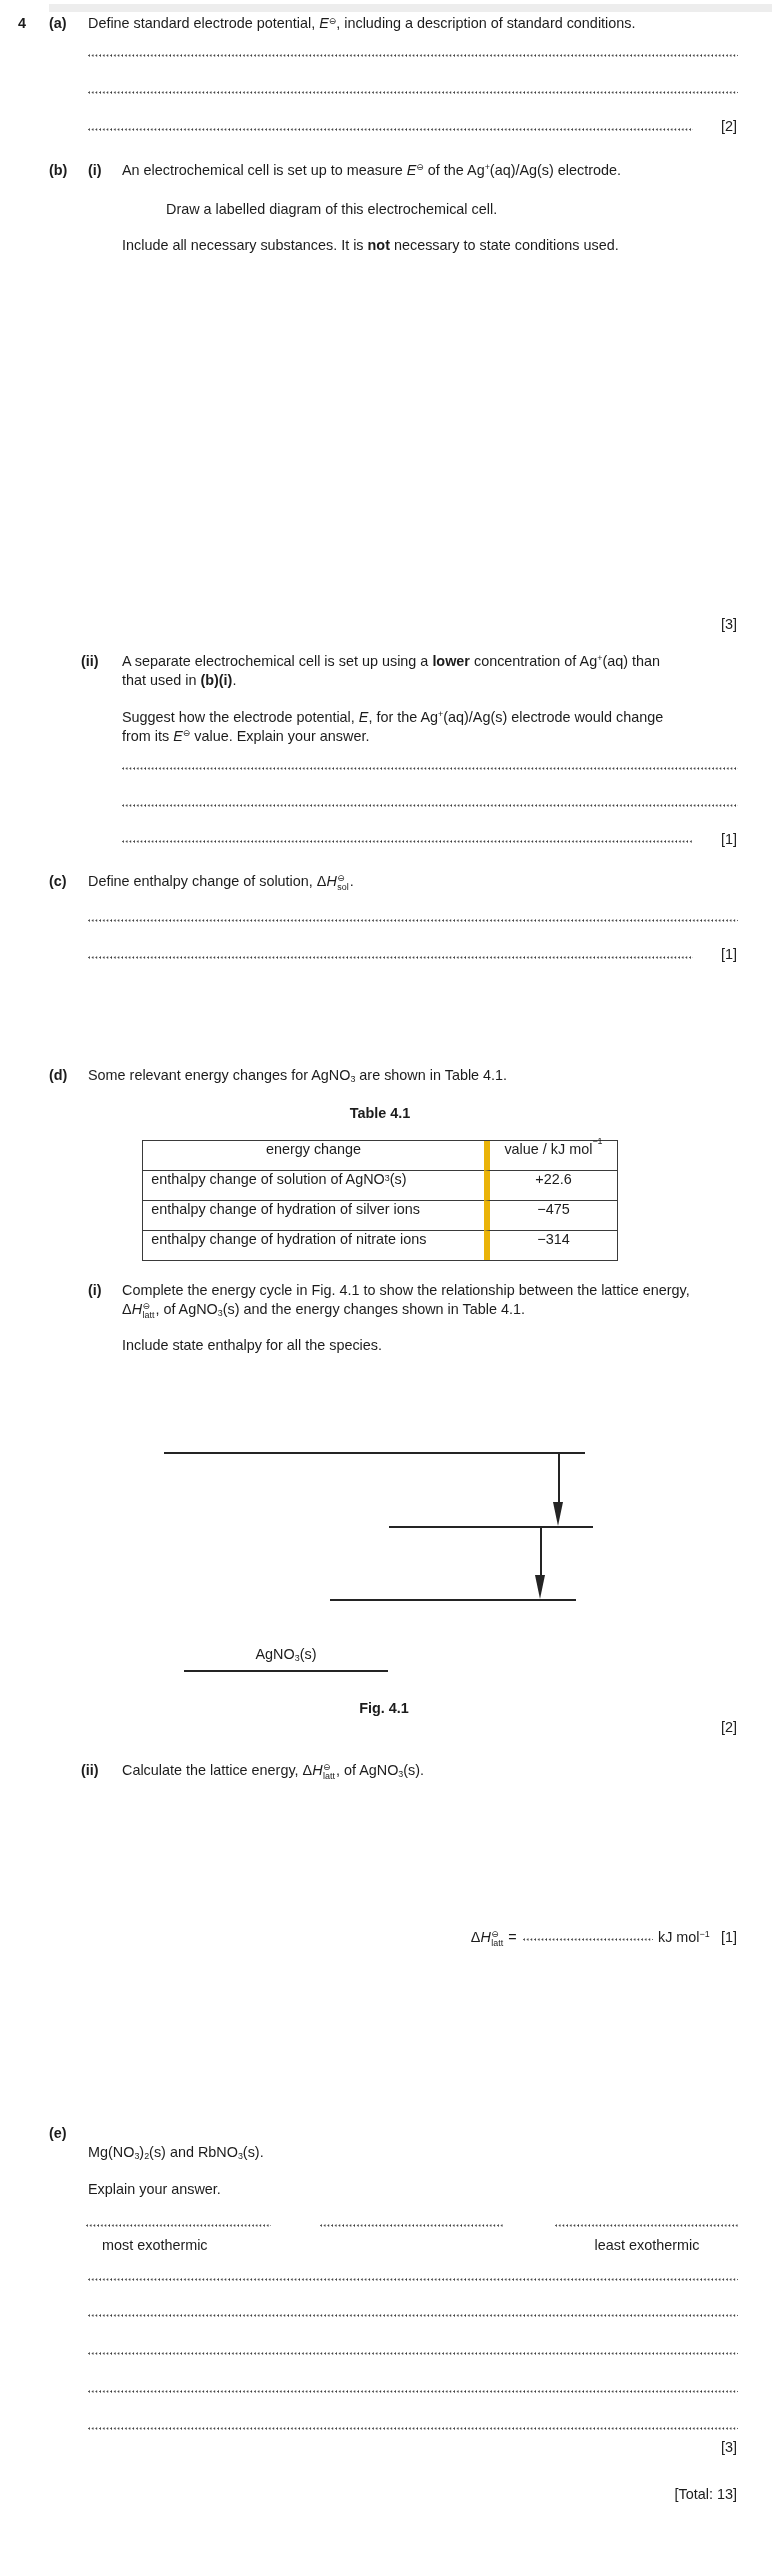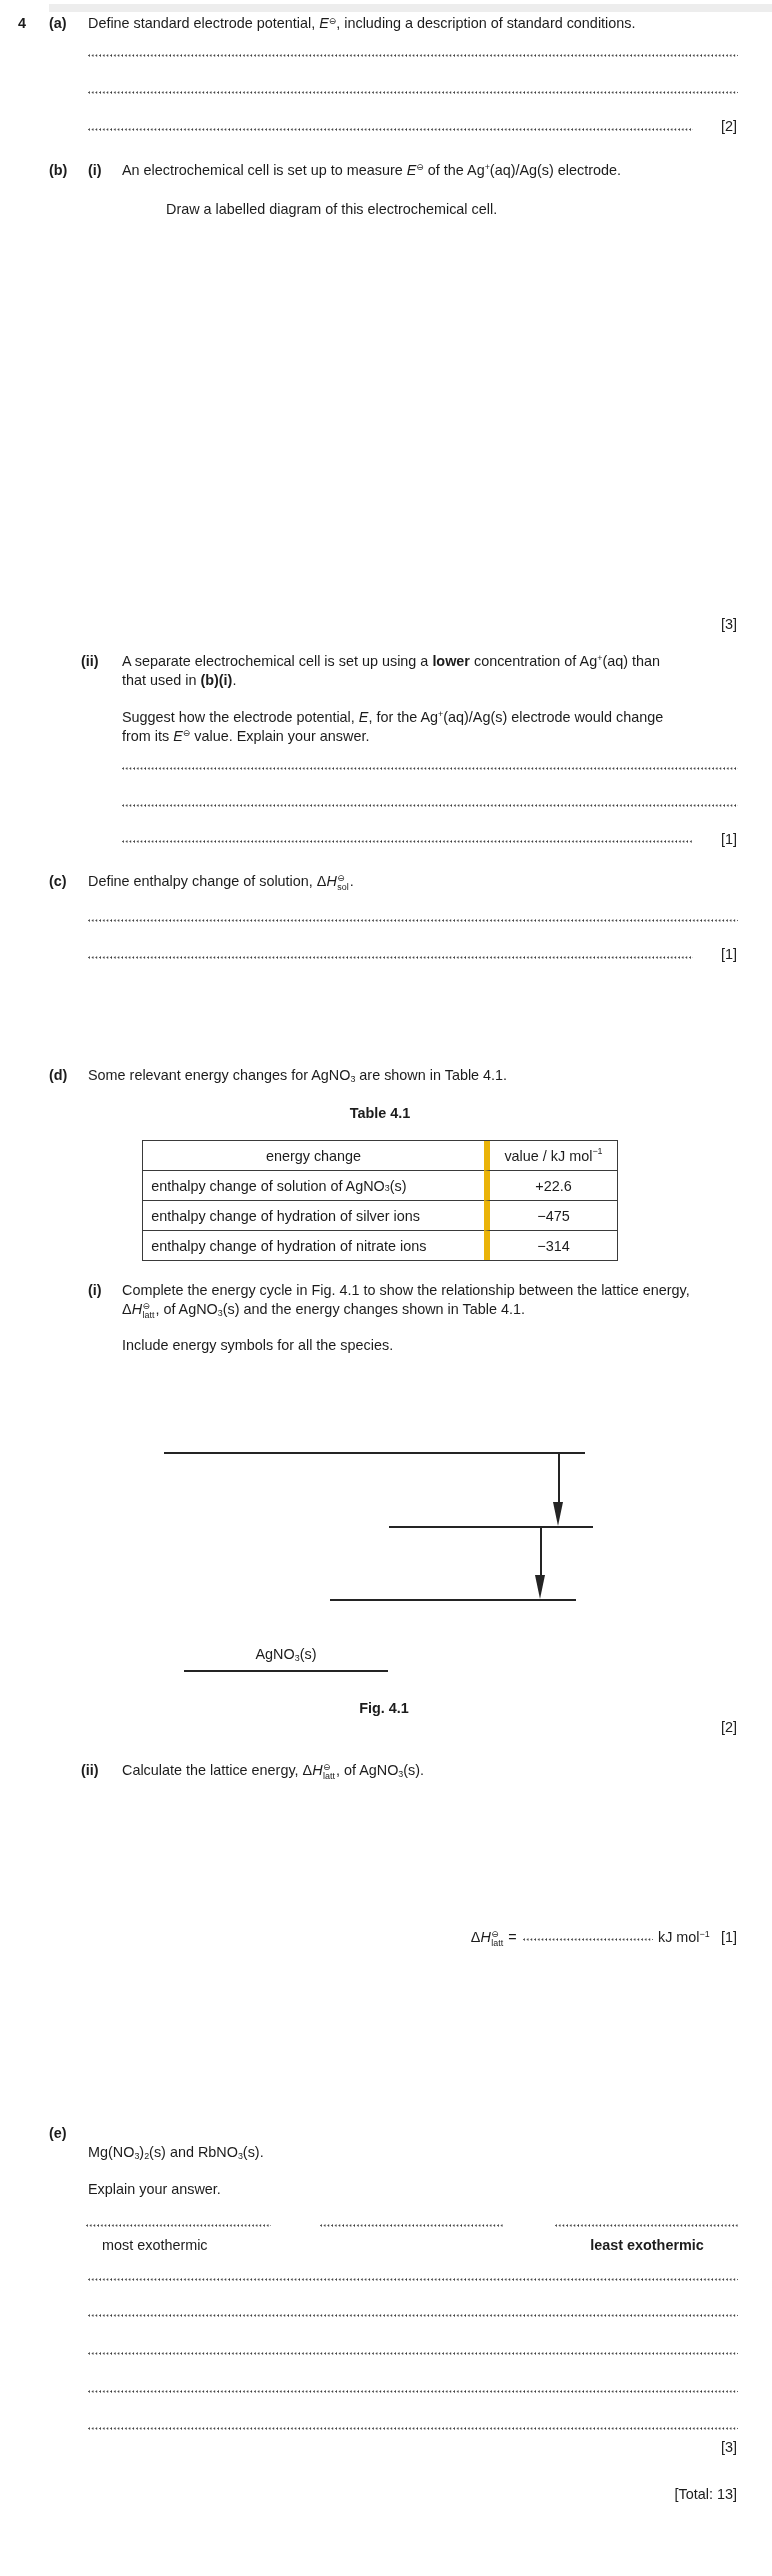--- a/index.html
+++ b/index.html
@@ -33,21 +33,21 @@
   .mark{position:absolute;right:36px;text-align:right;white-space:nowrap;}
   .lvl{position:absolute;background:#242424;}
   .stem{position:absolute;width:1.5px;background:#242424;}
   .head{position:absolute;width:0;height:0;border-left:5.7px solid rgba(0,0,0,0);border-right:5.7px solid rgba(0,0,0,0);border-top:24px solid #242424;}
   .scanband{position:absolute;left:49px;top:4.1px;width:724px;height:8.2px;background:#ededed;}
   .tbl{
     position:absolute;left:142px;top:1140px;width:476px;
     border:1px solid #3a3a3a;box-sizing:border-box;
     display:grid;grid-template-columns:341px 1fr;grid-template-rows:29px 30px 30px 30px;
   }
-  .tbl>div{display:flex;align-items:center;box-sizing:border-box;}
+  .tbl>div{display:flex;align-items:flex-start;box-sizing:border-box;}
   .tbl .c2{border-left:6px solid #eab308;justify-content:center;}
   .tbl .rb{border-top:1px solid #3a3a3a;}
   .tbl .hc{justify-content:center;}
   .tbl .lab{padding-left:8.2px;}
   .space{position:absolute;}
 </style>
 </head>
 <body>
 
 <div id="page">
@@ -60,20 +60,21 @@
 
   <div class="dots" style="left:88px;top:54px;width:650px;"></div>
   <div class="dots" style="left:88px;top:91px;width:650px;"></div>
   <div class="dots" style="left:88px;top:128px;width:605px;"></div>
   <div class="mark" style="top:118px;">[2]</div>
 
   <div class="t b" style="left:49px;top:161px;">(b)</div>
   <div class="t b" style="left:88px;top:161px;">(i)</div>
   <div class="t" style="left:122px;top:161px;text-align:center;"><span>An electrochemical cell is set up to measure </span><span class="i">E</span><span class="sup">⊖</span><span> of the Ag</span><span class="sup">+</span><span>(aq)/Ag(s) electrode.</span></div>
   <div class="t" style="left:122px;top:200px;margin-left:44px;"><span>Draw a labelled diagram of this electrochemical cell.</span></div>
+  <div class="t" style="left:122px;top:236px;"><span>Include all necessary substances. It is </span><span class="b">not</span><span> necessary to state conditions used.</span></div>
   <div class="space" style="left:122px;top:263px;width:616px;height:345px;"></div>
   <div class="mark" style="top:616px;">[3]</div>
 
   <div class="t b" style="left:81px;top:652px;">(ii)</div>
   <div class="t" style="left:122px;top:652px;"><span>A separate electrochemical cell is set up using a </span><span class="b">lower</span><span> concentration of Ag</span><span class="sup">+</span><span>(aq) than</span></div>
   <div class="t" style="left:122px;top:671px;"><span>that used in </span><span class="b">(b)(i)</span><span>.</span></div>
   <div class="t" style="left:122px;top:708px;"><span>Suggest how the electrode potential, </span><span class="i">E</span><span>, for the Ag</span><span class="sup">+</span><span>(aq)/Ag(s) electrode would change</span></div>
   <div class="t" style="left:122px;top:727px;"><span>from its </span><span class="i">E</span><span class="sup">⊖</span><span> value. Explain your answer.</span></div>
   <div class="dots" style="left:122px;top:767px;width:616px;"></div>
   <div class="dots" style="left:122px;top:804px;width:616px;"></div>
@@ -110,21 +111,21 @@
     <div class="rb c2">−475</div>
     <div class="rb lab">
         <span>enthalpy change of hydration of nitrate ions</span>
       </div>
     <div class="rb c2">−314</div>
   </div>
 
   <div class="t b" style="left:88px;top:1281px;">(i)</div>
   <div class="t" style="left:122px;top:1281px;"><span>Complete the energy cycle in Fig. 4.1 to show the relationship between the lattice energy,</span></div>
   <div class="t" style="left:122px;top:1300px;"><span>Δ</span><span class="i">H</span><span class="stack"><span>⊖</span><span>latt</span></span><span>, of AgNO</span><span class="sub">3</span><span>(s) and the energy changes shown in Table 4.1.</span></div>
-  <div class="t" style="left:122px;top:1336px;"><span>Include energy symbols for all the species.</span></div>
+  <div class="t" style="left:122px;top:1336px;"><span>Include state enthalpy for all the species.</span></div>
 
   <div class="space" style="left:164px;top:1360px;width:574px;height:309px;"></div>
   <div class="lvl" style="left:164px;top:1452px;width:421px;height:2.1px;"></div>
   <div class="stem" style="left:558px;top:1454px;height:49px;"></div>
   <div class="head" style="left:553px;top:1502px;"></div>
   <div class="lvl" style="left:389px;top:1526px;width:204px;height:2.1px;"></div>
   <div class="stem" style="left:540px;top:1528px;height:48px;"></div>
   <div class="head" style="left:535px;top:1575px;"></div>
   <div class="lvl" style="left:330px;top:1599px;width:246px;height:2.1px;"></div>
   <div class="t" style="left:184px;top:1645px;width:204px;text-align:center;"><span>AgNO</span><span class="sub">3</span><span>(s)</span></div>
@@ -141,21 +142,21 @@
   </div>
 
   <div class="t b" style="left:49px;top:2124px;">(e)</div>
   <div class="t" style="left:88px;top:2143px;"><span>Mg(NO</span><span class="sub">3</span><span>)</span><span class="sub">2</span><span>(s) and RbNO</span><span class="sub">3</span><span>(s).</span></div>
   <div class="t" style="left:88px;top:2180px;"><span>Explain your answer.</span></div>
 
   <div class="dots" style="left:86px;top:2224px;width:185px;"></div>
   <div class="dots" style="left:320px;top:2224px;width:184px;"></div>
   <div class="dots" style="left:555px;top:2224px;width:184px;"></div>
   <div class="t" style="left:102px;top:2236px;width:185px;text-align:left;">most exothermic</div>
-  <div class="t" style="left:555px;top:2236px;width:184px;text-align:center;font-weight:bold;">least exothermic</div>
+  <div class="t" style="left:555px;top:2236px;width:184px;text-align:center;">least exothermic</div>
 
   <div class="dots" style="left:88px;top:2278px;width:650px;"></div>
   <div class="dots" style="left:88px;top:2314px;width:650px;"></div>
   <div class="dots" style="left:88px;top:2352px;width:650px;"></div>
   <div class="dots" style="left:88px;top:2390px;width:650px;"></div>
   <div class="dots" style="left:88px;top:2427px;width:650px;"></div>
   <div class="mark" style="top:2439px;">[3]</div>
 
   <div class="mark" style="top:2474px;margin-top:12px;">[Total: 13]</div>
 

